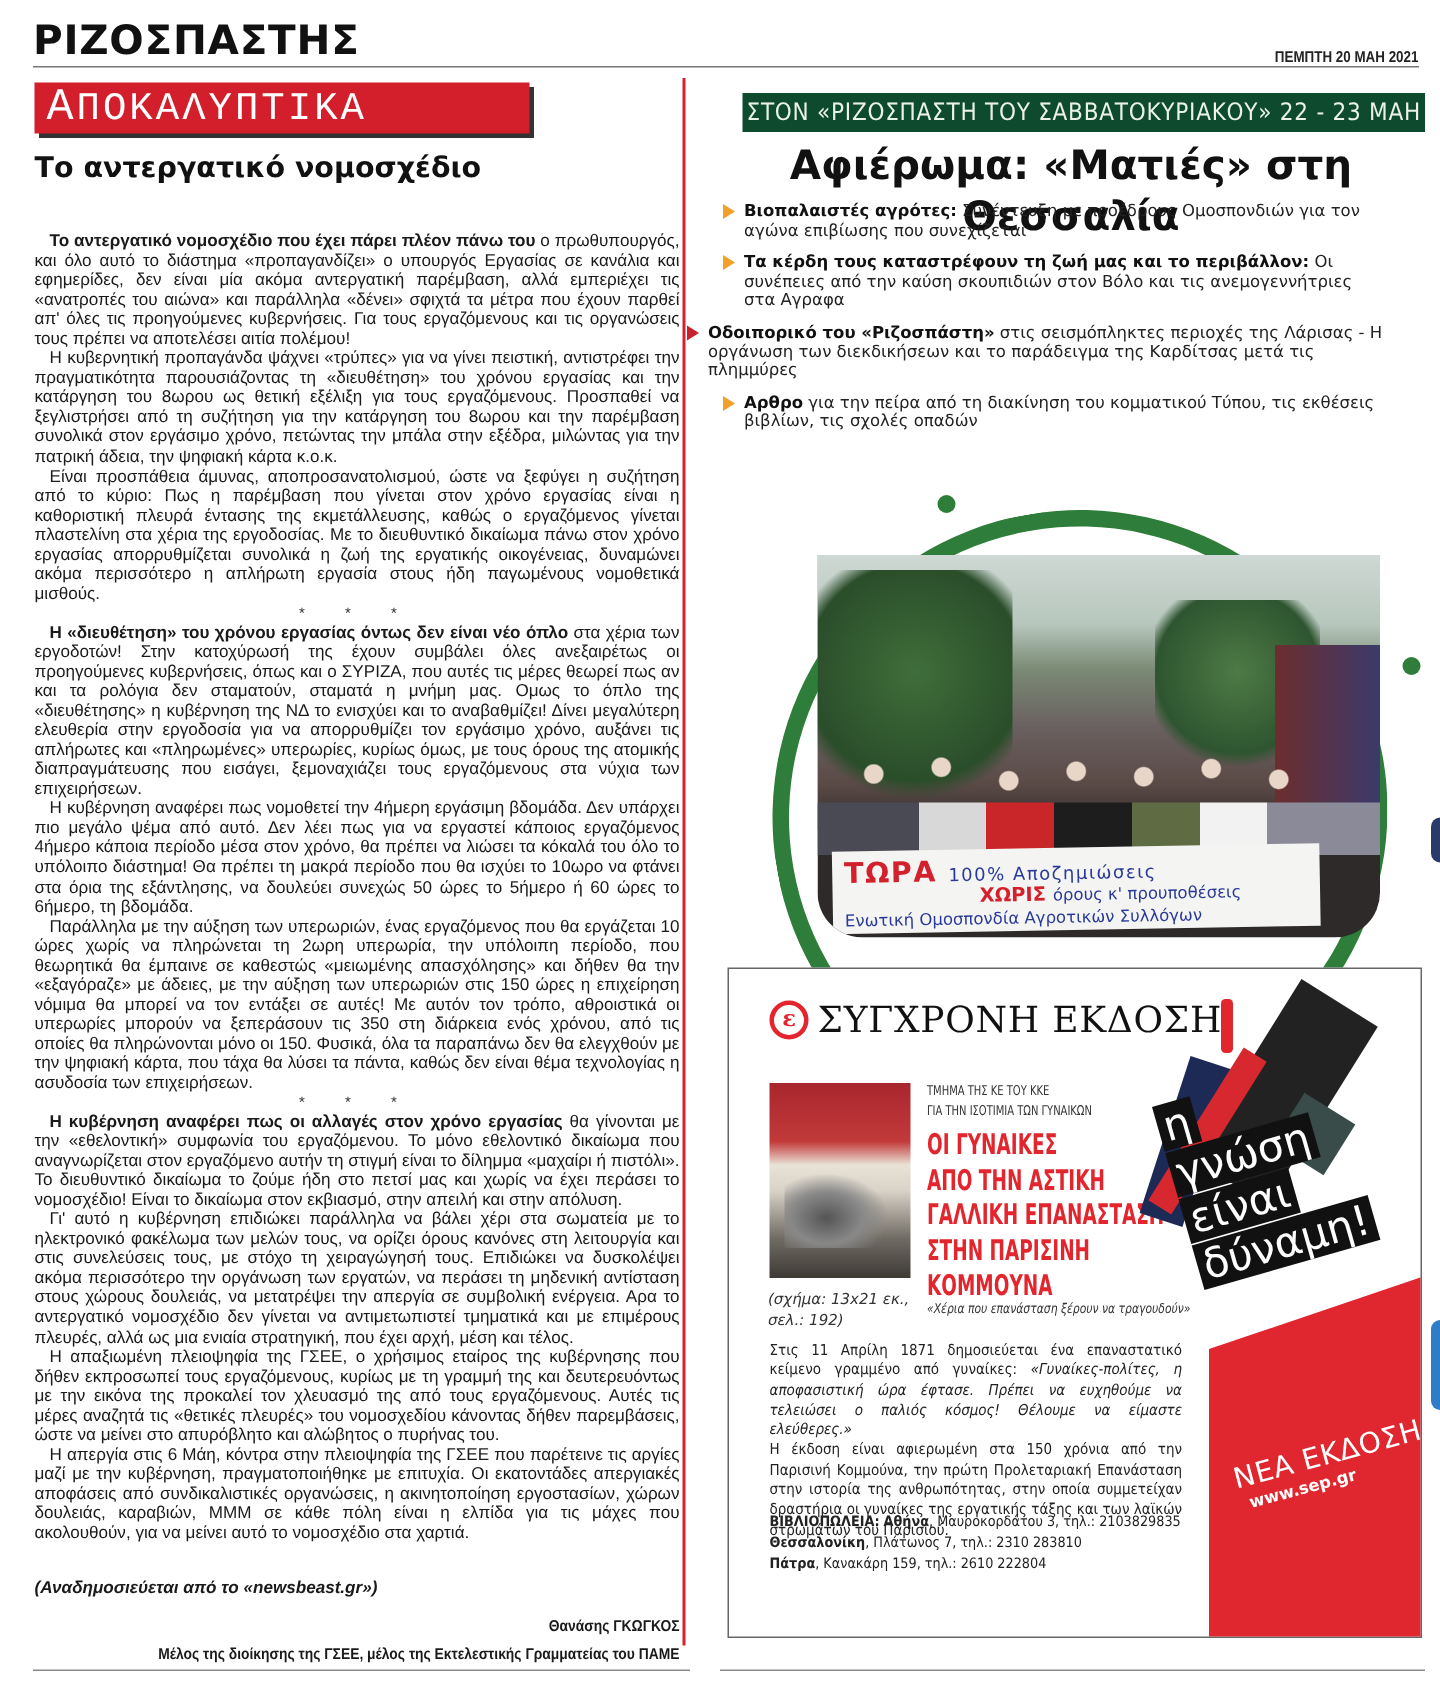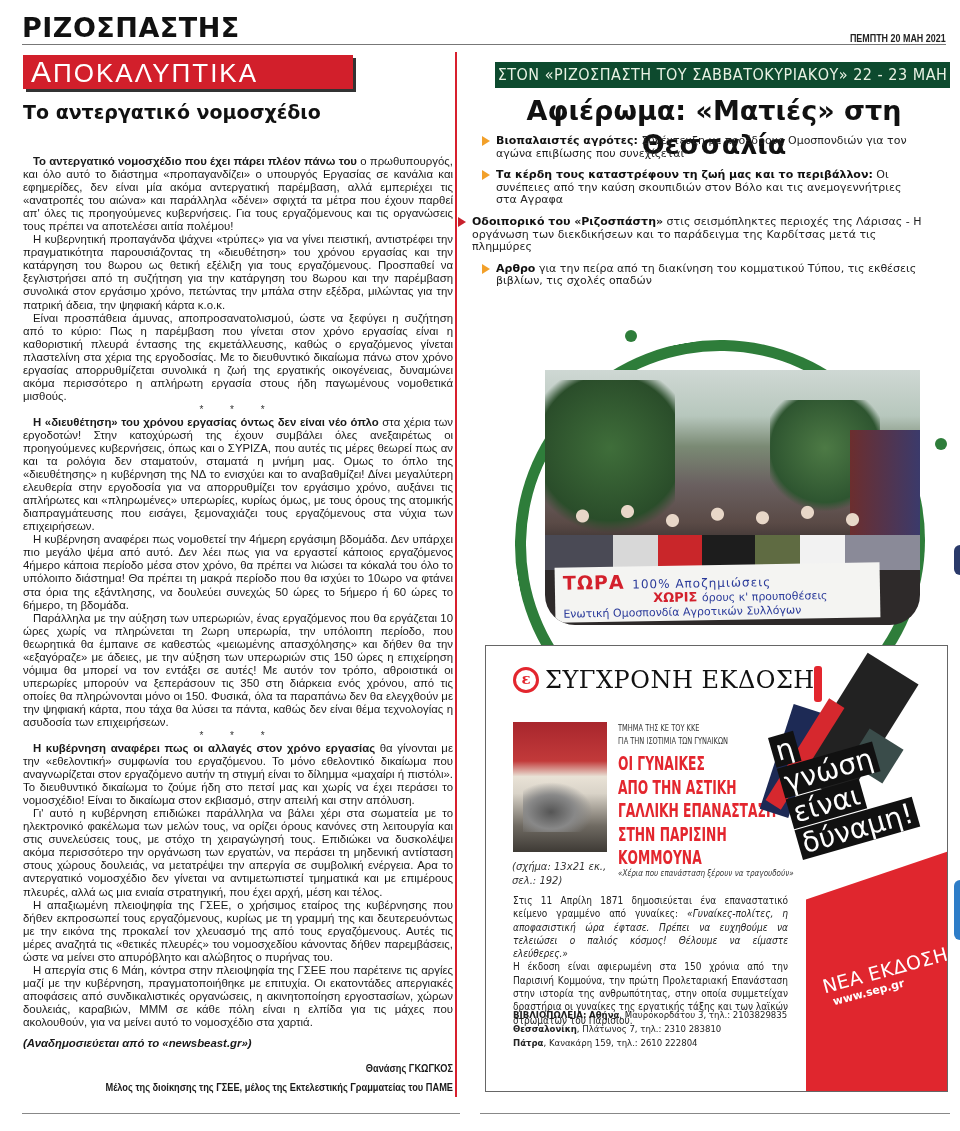--- a/index.html
+++ b/index.html
@@ -9,30 +9,30 @@
   
   .masthead { position: absolute; left: 22px; top: 12px; font-family: "DejaVu Sans", sans-serif; font-weight: 900; font-size: 27px; letter-spacing: 0.5px; color: #111; }
   .date { position: absolute; right: 14px; top: 32px; font-family: "Liberation Sans", sans-serif; font-weight: bold; font-size: 10.5px; color: #222; transform: scaleX(0.85); transform-origin: right; }
   .top-rule { position: absolute; left: 22px; right: 14px; top: 44px; border-top: 1px solid #777; }
   .bottom-rule-left { position: absolute; left: 22px; top: 1113px; width: 438px; border-top: 1px solid #888; }
   .bottom-rule-right { position: absolute; left: 480px; top: 1113px; width: 470px; border-top: 1px solid #888; }
   .red-divider { position: absolute; left: 455px; top: 52px; height: 1045px; border-left: 2px solid #d8202e; }
 
   
   .section-bar { position: absolute; left: 23px; top: 55px; width: 330px; height: 34px; background: #d21f2b; box-shadow: 3px 3px 0 #333; }
-  .section-bar span { display: block; padding-left: 8px; color: #fff; font-family: Liberation Sans, sans-serif; font-size: 26px; line-height: 34px; letter-spacing: 2px; }
+  .section-bar span { display: block; padding-left: 8px; color: #fff; font-family: Liberation Mono, monospace; font-size: 26px; line-height: 34px; letter-spacing: 2px; }
   .section-bar span::first-letter { font-size: 30px; }
 
   .headline { position: absolute; left: 23px; top: 103px; width: 330px; font-family: "DejaVu Sans", sans-serif; font-weight: bold; font-size: 19px; line-height: 19px; color: #111; }
 
   .article { position: absolute; left: 23px; top: 155px; width: 430px; font-family: "Liberation Sans", sans-serif; font-size: 11.4px; line-height: 13.05px; color: #1a1a1a; text-align: justify; }
   .article p { text-indent: 10px; }
   .article p b { font-weight: bold; }
   .stars { text-align: center; letter-spacing: 12px; font-size: 10px; line-height: 13px; color: #333; text-indent: 0 !important; }
-  .source { font-style: italic; font-weight: bold; margin-top: 8px; text-indent: 0 !important; }
+  .source { font-style: italic; font-weight: bold; margin-top: 24px; text-indent: 0 !important; }
   .author { text-align: right; font-weight: bold; font-size: 10.5px; margin-top: 12px; text-indent: 0 !important; font-family: "Liberation Sans", sans-serif; transform: scaleX(0.88); transform-origin: right; }
   .author-role { text-align: right; font-weight: bold; font-size: 10.5px; margin-top: 6px; text-indent: 0 !important; transform: scaleX(0.88); transform-origin: right; white-space: nowrap; }
 
   
   .green-banner { position: absolute; left: 495px; top: 62px; width: 455px; height: 26px; background: #0d4a2e; color: #e9f2e4; font-family: "DejaVu Sans Condensed", "DejaVu Sans", sans-serif; font-size: 16px; line-height: 26px; text-align: center; letter-spacing: 0.5px; }
   .feature-title { position: absolute; left: 478px; top: 94px; width: 472px; text-align: center; font-family: "DejaVu Sans", sans-serif; font-weight: bold; font-size: 27px; line-height: 34px; color: #111; }
 
   .bullets { position: absolute; left: 452px; top: 135px; width: 470px; font-family: "DejaVu Sans", sans-serif; font-size: 11px; line-height: 12.6px; color: #222; }
   .bullet { position: relative; margin-bottom: 9px; }
   .bullet.ind { padding-left: 44px; }

